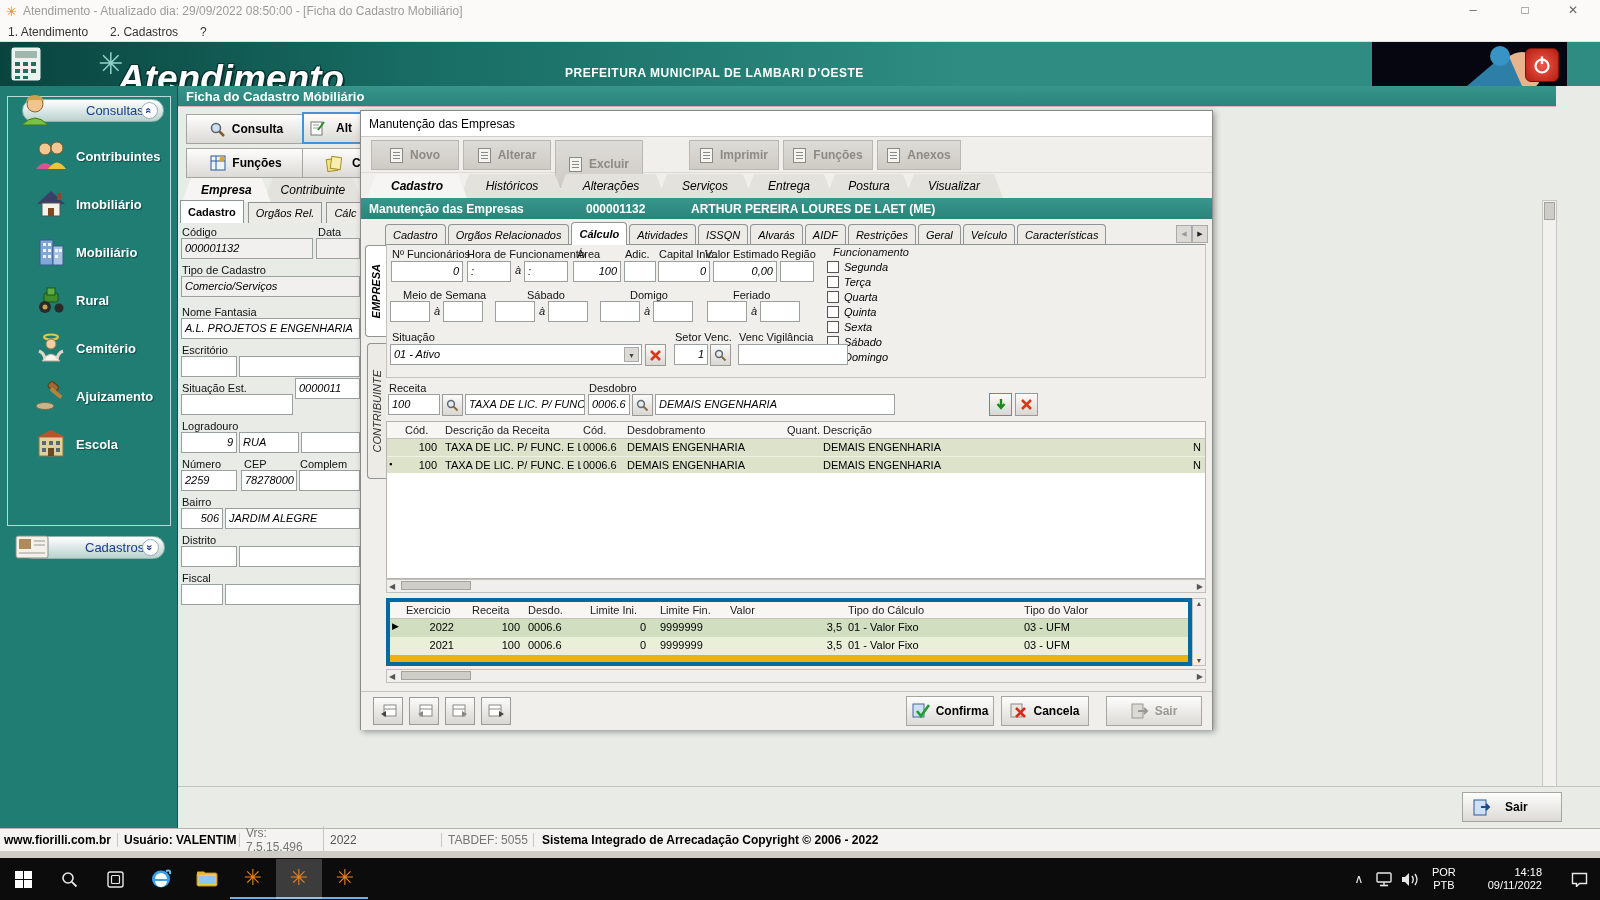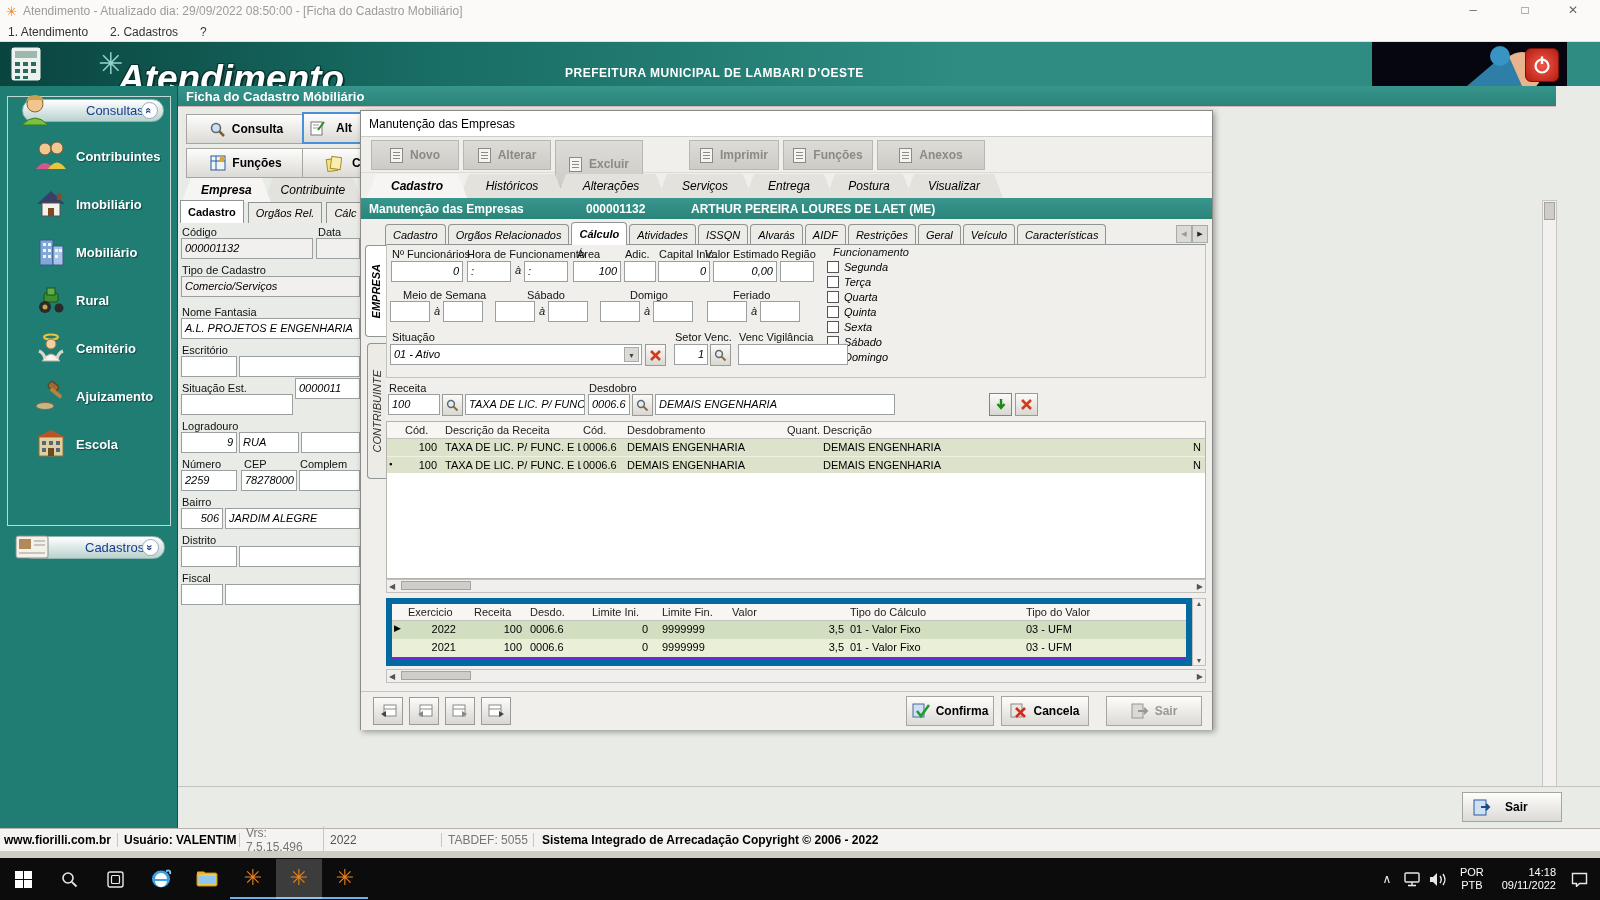--- a/index.html
+++ b/index.html
@@ -374,21 +374,21 @@
           <span>Excluir</span>
         </div>
       <div class="tbtn ab" style="left:328px;top:3px;width:90px;height:30px">
           <span class="docic"></span>
           <span>Imprimir</span>
         </div>
       <div class="tbtn ab" style="left:422px;top:3px;width:90px;height:30px">
           <span class="docic"></span>
           <span>Funções</span>
         </div>
-      <div class="tbtn ab" style="left:516px;top:3px;width:108px;height:30px">
+      <div class="tbtn ab" style="left:516px;top:3px;width:84px;height:30px">
           <span class="docic"></span>
           <span>Anexos</span>
         </div>
     </div>
 
     <div class="ab" style="left:6px;top:63px;width:840px;height:24px;display:flex">
       <div class="tab-sl act" style="width:100px;margin-left:0">
           <span>Cadastro</span>
         </div>
       <div class="tab-sl" style="width:104px">
@@ -611,21 +611,21 @@
         <span class="gcell" style="left:436px;width:210px">DEMAIS ENGENHARIA</span>
         <span class="gcell" style="left:806px;width:12px">N</span>
       </div>
     </div>
     <div class="scrollh ab" style="left:25px;top:468px;width:820px;height:14px">
       <span>◀</span>
       <div class="thumb" style="width:70px;position:absolute;left:14px;top:1px"></div>
       <span>▶</span>
     </div>
 
-    <div class="ab" style="left:25px;top:487px;width:806px;height:68px;background:#6d28d9;border:6px solid #0369a1">
+    <div class="ab" style="left:25px;top:487px;width:806px;height:68px;background:#eab308;border:4px solid #0369a1">
       <div class="ab" style="left:0;top:0;right:0;height:17px;background:#f7f6f3;border-bottom:1px solid #c5c3be">
         <span class="gridhead ab" style="left:16px;top:2px">Exercicio</span>
         <span class="gridhead ab" style="left:82px;top:2px">Receita</span>
         <span class="gridhead ab" style="left:138px;top:2px">Desdo.</span>
         <span class="gridhead ab" style="left:200px;top:2px">Limite Ini.</span>
         <span class="gridhead ab" style="left:270px;top:2px">Limite Fin.</span>
         <span class="gridhead ab" style="left:340px;top:2px">Valor</span>
         <span class="gridhead ab" style="left:458px;top:2px">Tipo do Cálculo</span>
         <span class="gridhead ab" style="left:634px;top:2px">Tipo do Valor</span>
       </div>
@@ -783,21 +783,21 @@
     <div class="tray-ic">
       <svg width="19" height="15" viewBox="0 0 19 15">
           <path d="M1 5 h3 l4 -4 v13 l-4 -4 h-3 Z" fill="#e8e8e8"></path>
           <path d="M11 4 q2.5 3.5 0 7 M14 2 q4 5.5 0 11" stroke="#e8e8e8" stroke-width="1.4" fill="none"></path>
         </svg>
     </div>
     <div style="color:#fff;font-size:11px;text-align:center;line-height:13px;margin:0 8px">
       <div>POR</div>
         <div>PTB</div>
     </div>
-    <div style="color:#fff;font-size:11px;text-align:right;line-height:13px;margin:0 10px">
+    <div style="color:#fff;font-size:11px;text-align:right;line-height:13px;margin:0 24px">
       <div>14:18</div>
         <div>09/11/2022</div>
     </div>
     <div class="tray-ic" style="margin-right:8px">
       <svg width="17" height="15" viewBox="0 0 17 15">
           <path d="M1.5 1.5 h14 v10 h-7 l-3 3 v-3 h-4 Z" fill="none" stroke="#e8e8e8" stroke-width="1.4"></path>
         </svg>
     </div>
   </div>
 

